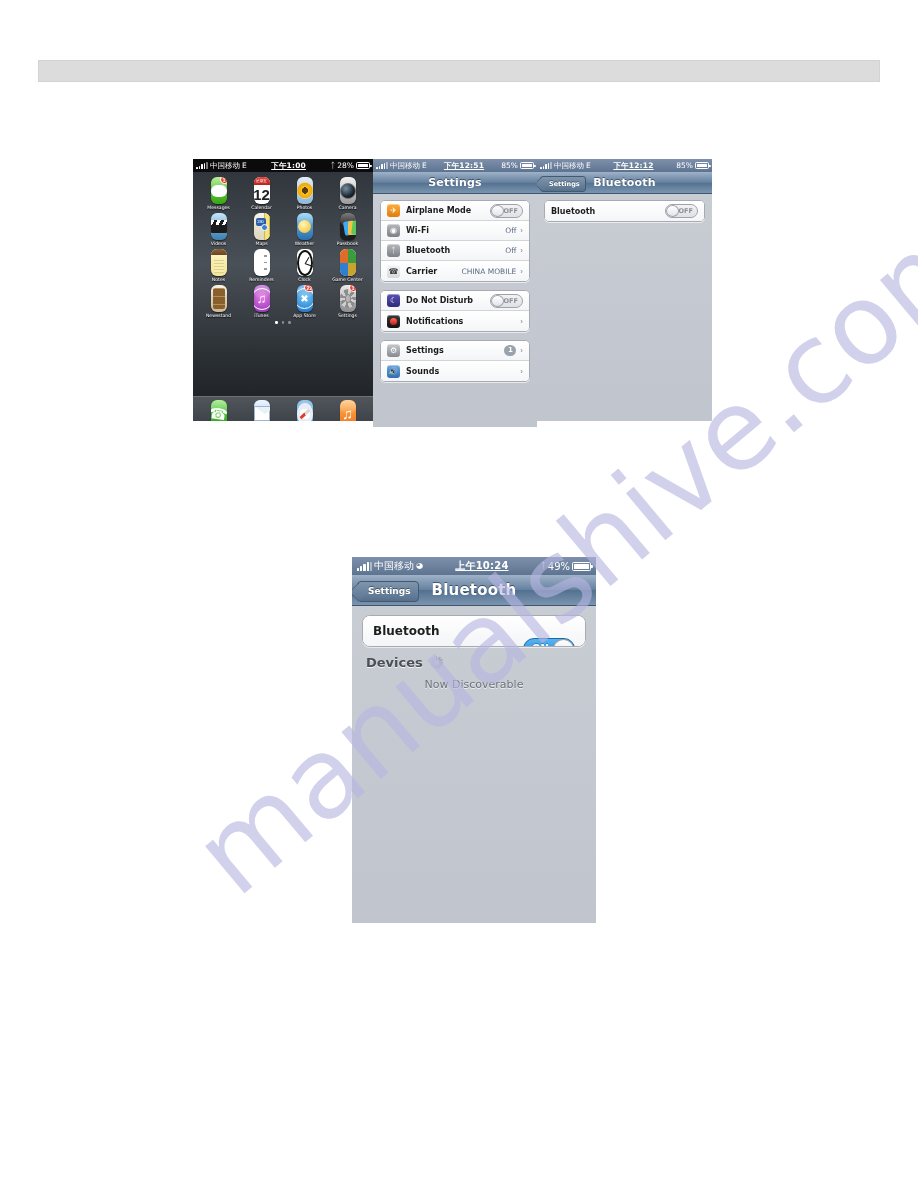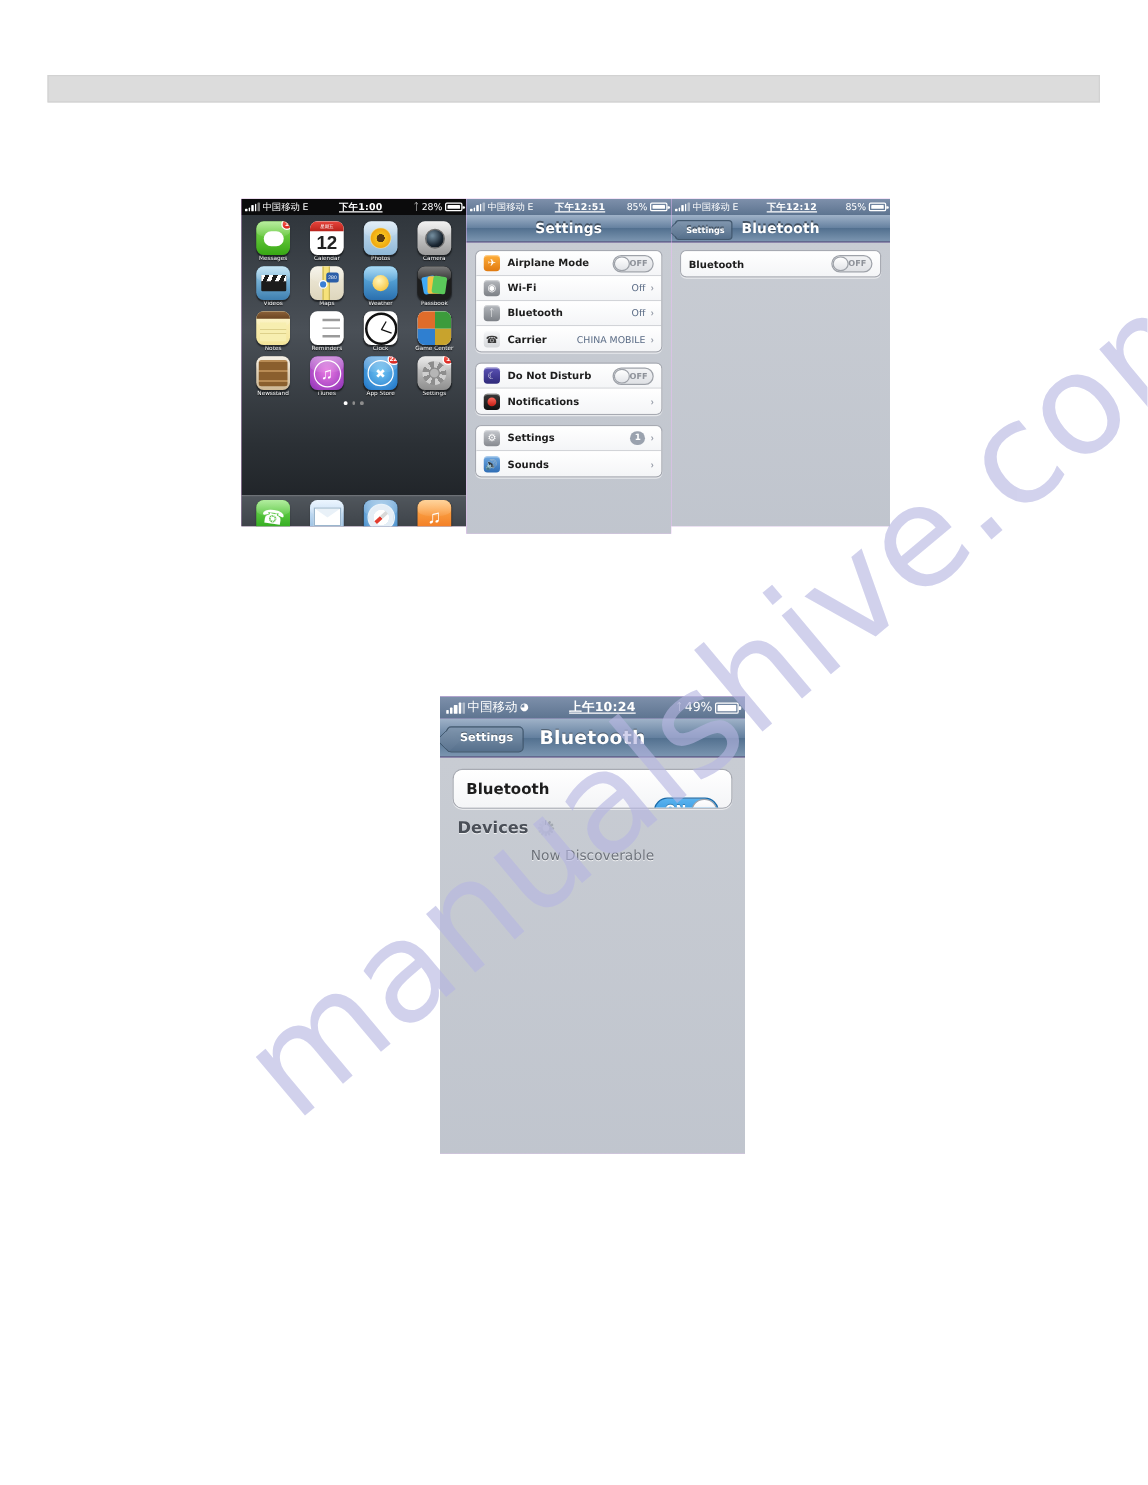--- a/index.html
+++ b/index.html
@@ -63,21 +63,21 @@
   .homescreen{
     background:linear-gradient(#30363c 0%,#4a5057 35%,#2b3035 70%,#181b1f 100%);
     height:100%;position:relative;
   }
   .icon-grid{
     padding:5px 6px 0 6px;display:grid;grid-template-columns:repeat(4,1fr);
     row-gap:3px;column-gap:4px;
   }
   .app{display:flex;flex-direction:column;align-items:center;position:relative;}
   .app-icon{
-    width:27px;height:27px;border-radius:6px;position:relative;
+    width:16px;height:27px;border-radius:6px;position:relative;
     box-shadow:0 1px 1px rgba(0,0,0,.5);overflow:hidden;
     display:flex;align-items:center;justify-content:center;
     font-size:13px;color:#fff;
   }
   .app-icon::after{
     content:"";position:absolute;left:0;top:0;right:0;height:48%;
     background:linear-gradient(rgba(255,255,255,.42),rgba(255,255,255,.06));
     border-radius:6px 6px 40% 40%;
   }
   .app-label{

